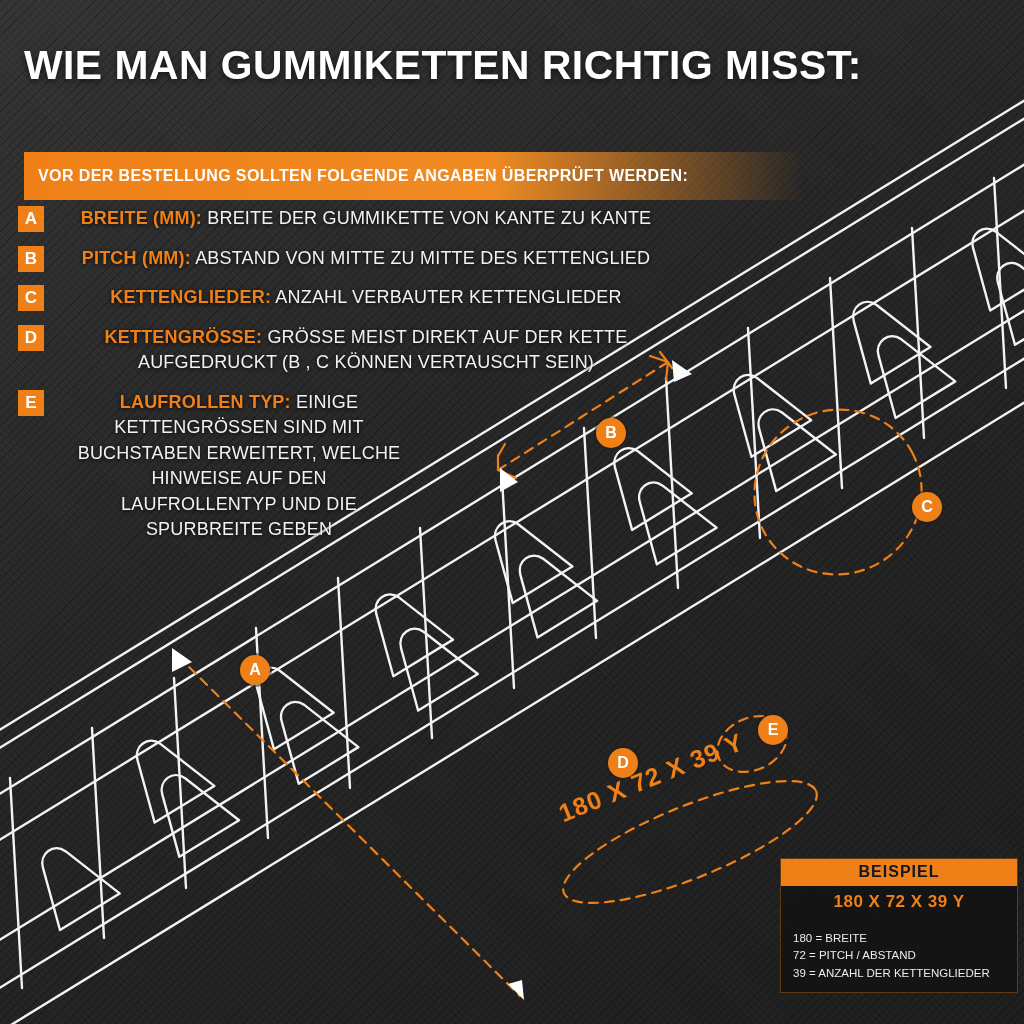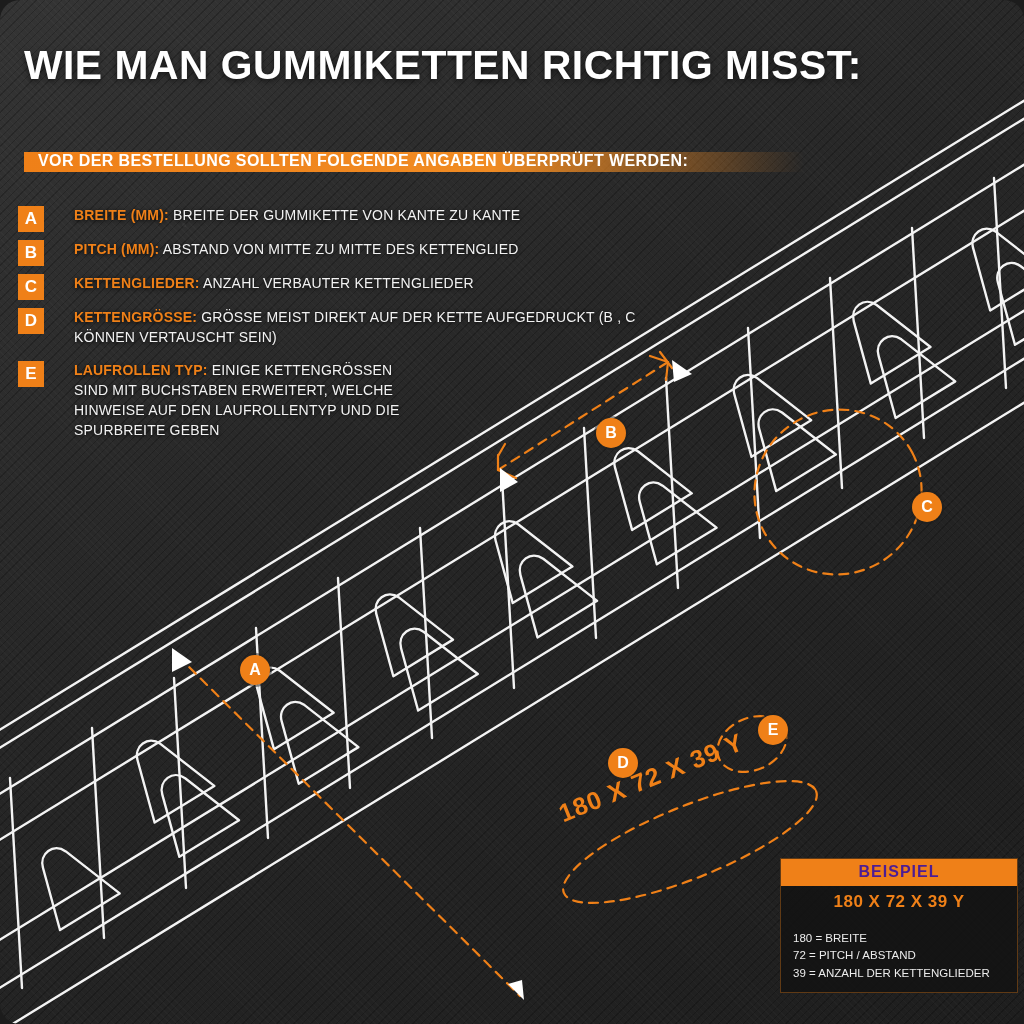--- a/index.html
+++ b/index.html
@@ -15,21 +15,20 @@
     background-color: #2a2a2a;
     background-image:
       radial-gradient(circle at 18% 22%, rgba(255,255,255,0.035) 0 2px, transparent 2px),
       radial-gradient(circle at 62% 58%, rgba(255,255,255,0.03) 0 2px, transparent 2px),
       radial-gradient(circle at 85% 15%, rgba(255,255,255,0.025) 0 2px, transparent 2px),
       repeating-linear-gradient(45deg, rgba(255,255,255,0.018) 0 1px, transparent 1px 5px),
       repeating-linear-gradient(-45deg, rgba(0,0,0,0.22) 0 1px, transparent 1px 6px),
       linear-gradient(150deg, #343434 0%, #262626 45%, #1e1e1e 100%);
     font-family: "Liberation Sans", sans-serif;
     color: #ffffff;
-    border-radius: 20px;
   }
 
   
   #track-svg {
     position: absolute;
     left: 0; top: 0;
     width: 1024px;
     height: 1024px;
   }
 
@@ -47,23 +46,24 @@
     transform: scaleX(1.02);
     transform-origin: left center;
     text-shadow: 0 2px 6px rgba(0,0,0,0.6);
   }
 
   .subbar {
     position: absolute;
     left: 24px;
     top: 152px;
     width: 780px;
-    height: 20px;
+    height: 48px;
     background: linear-gradient(90deg, #ef8018 0%, #f08b23 60%, rgba(240,139,35,0.0) 100%);
     display: flex;
+    align-items: center;
   }
   .subbar span {
     padding-left: 14px;
     font-size: 16px;
     font-weight: bold;
     letter-spacing: 0.4px;
     text-transform: uppercase;
     white-space: nowrap;
   }
 
@@ -87,26 +87,27 @@
     background: #ef8018;
     color: #ffffff;
     font-weight: bold;
     font-size: 17px;
     display: flex;
     align-items: center;
     justify-content: center;
   }
   .legend-text {
     margin-left: 56px;
-    font-size: 14px;
+    font-size: 18px;
     line-height: 1.42;
     letter-spacing: 0.2px;
     text-transform: uppercase;
     color: #f2f2f2;
     text-shadow: 0 1px 4px rgba(0,0,0,0.85);
+    text-align: center;
   }
   .legend-text b {
     color: #ef8018;
     font-weight: bold;
   }
 
   
   .marker {
     position: absolute;
     width: 30px;
@@ -140,21 +141,21 @@
   .example {
     position: absolute;
     left: 780px;
     top: 858px;
     width: 236px;
     background: rgba(18,18,18,0.82);
     border: 1px solid rgba(239,128,24,0.35);
   }
   .example-title {
     background: #ef8018;
-    color: #4c1d95;
+    color: #0f172a;
     text-align: center;
     font-weight: bold;
     font-size: 16px;
     letter-spacing: 1px;
     padding: 4px 0 5px;
     text-transform: uppercase;
   }
   .example-code {
     color: #ef8018;
     text-align: center;

